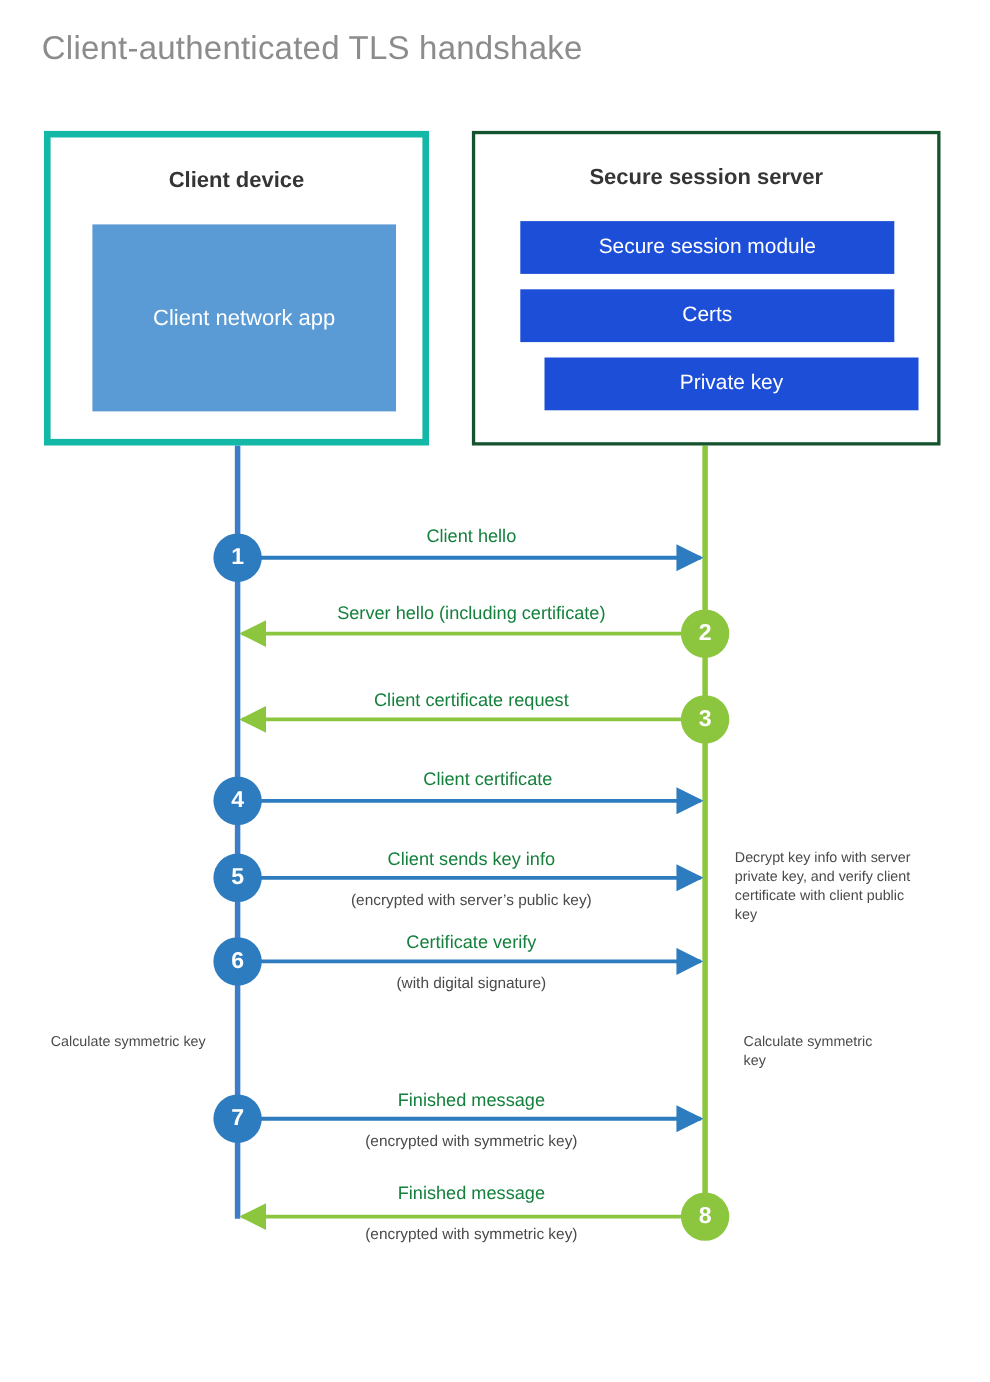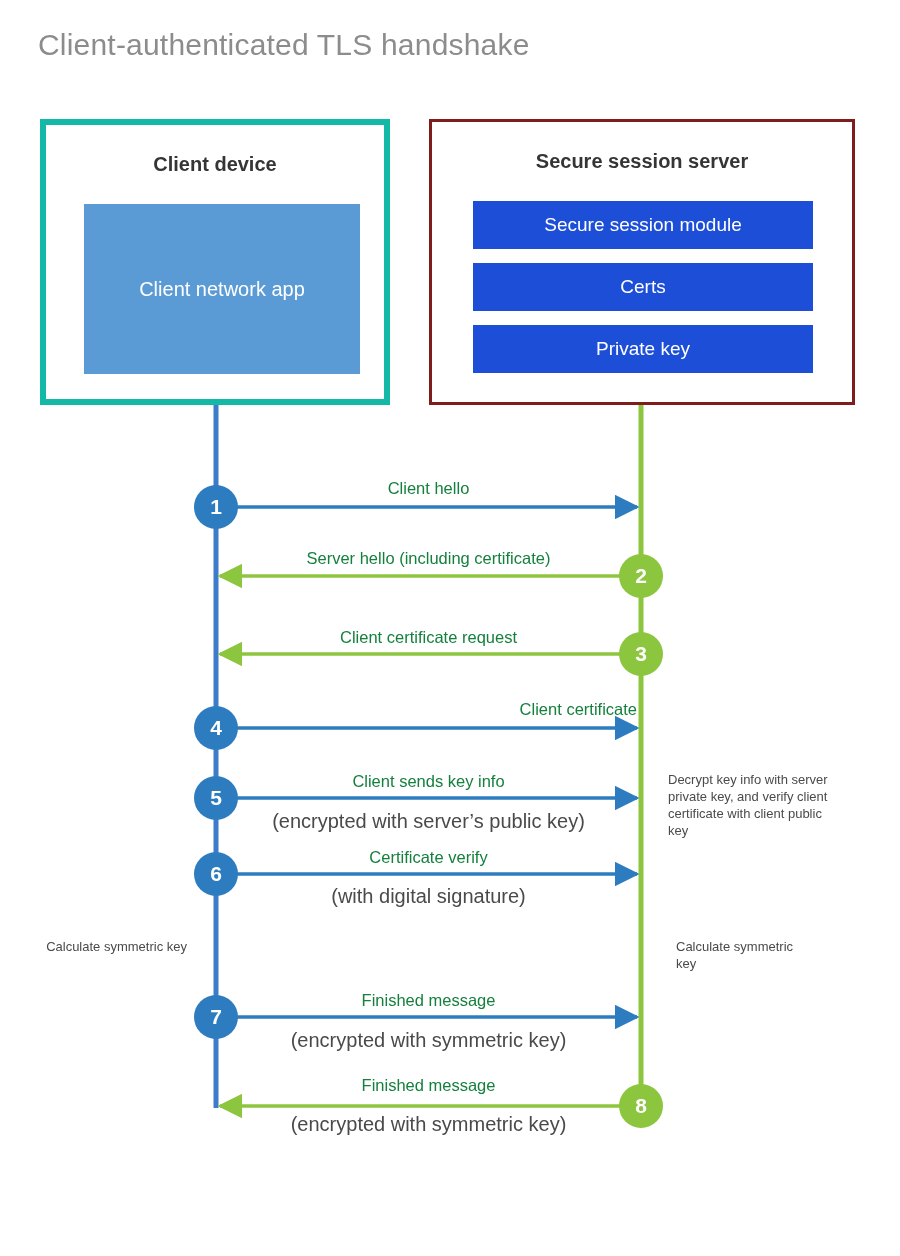--- a/index.html
+++ b/index.html
@@ -12,60 +12,60 @@
 
   .title{
     position:absolute;left:38px;top:28px;
     font-size:30px;color:#8c8c8c;font-weight:400;
     letter-spacing:0.2px;white-space:nowrap;
   }
 
   
   .pbox{position:absolute;background:#ffffff;box-sizing:border-box;}
   #client-box{left:40px;top:119px;width:350px;height:286px;border:6px solid #14b8a6;}
-  #server-box{left:429px;top:119px;width:426px;height:286px;border:3px solid #7f1d1d;}
+  #server-box{left:429px;top:119px;width:426px;height:286px;border:3px solid #14532d;}
 
   .pbox-title{
     position:absolute;left:0;right:0;top:28px;text-align:center;
     font-size:20px;font-weight:bold;color:#353535;
   }
 
   .inner-block{
     position:absolute;display:flex;align-items:center;justify-content:center;
     color:#ffffff;box-sizing:border-box;text-align:center;
   }
   #client-app{
     left:38px;top:79px;width:276px;height:170px;background:#5b9bd5;
     font-size:20px;line-height:28px;
   }
   .srv-item{
     left:41px;width:340px;height:48px;background:#1d4ed8;
     font-size:19px;
   }
   #srv-module{top:79px;}
   #srv-certs{top:141px;}
-  #srv-pkey{top:203px;}
+  #srv-pkey{top:203px;margin-left:22px;}
 
   
   .step{
     position:absolute;width:44px;height:44px;border-radius:50%;
     display:flex;align-items:center;justify-content:center;
     color:#ffffff;font-size:21px;font-weight:bold;
   }
   .step.blue{background:#2e7cc0;}
   .step.green{background:#8cc63f;}
 
   
   .msg-label{
     position:absolute;text-align:center;
     font-size:16.5px;color:#15803d;white-space:nowrap;
   }
   .msg-sub{
     position:absolute;text-align:center;
-    font-size:20px;color:#4a4a4a;white-space:nowrap;
+    font-size:14px;color:#4a4a4a;white-space:nowrap;
   }
 
   
   .note{
     position:absolute;font-size:13px;line-height:17px;color:#4a4a4a;
   }
   .note.right{text-align:left;}
   .note.left{text-align:right;}
 </style>
 </head>
@@ -123,21 +123,21 @@
 <div class="step blue" style="left:194px;top:852px;">6</div>
 <div class="step blue" style="left:194px;top:995px;">7</div>
 <div class="step green" style="left:619px;top:1084px;">8</div>
 
 <div class="msg-label" style="left:216px;width:425px;top:479px;">Client hello</div>
 
 <div class="msg-label" style="left:216px;width:425px;top:549px;">Server hello (including certificate)</div>
 
 <div class="msg-label" style="left:216px;width:425px;top:628px;">Client certificate request</div>
 
-<div class="msg-label" style="left:212px;width:425px;top:700px;text-align:right;">Client certificate</div>
+<div class="msg-label" style="left:231px;width:425px;top:700px;">Client certificate</div>
 
 <div class="msg-label" style="left:216px;width:425px;top:772px;">Client sends key info</div>
 <div class="msg-sub" style="left:216px;width:425px;top:810px;">(encrypted with server’s public key)</div>
 
 <div class="msg-label" style="left:216px;width:425px;top:848px;">Certificate verify</div>
 <div class="msg-sub" style="left:216px;width:425px;top:885px;">(with digital signature)</div>
 
 <div class="msg-label" style="left:216px;width:425px;top:991px;">Finished message</div>
 <div class="msg-sub" style="left:216px;width:425px;top:1029px;">(encrypted with symmetric key)</div>
 

